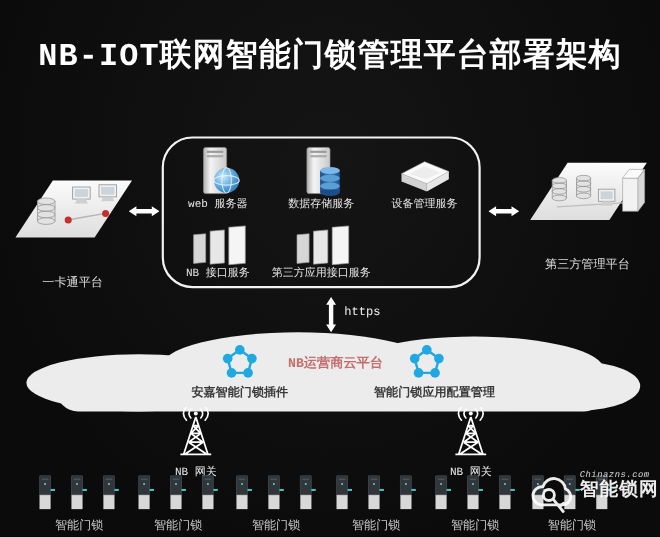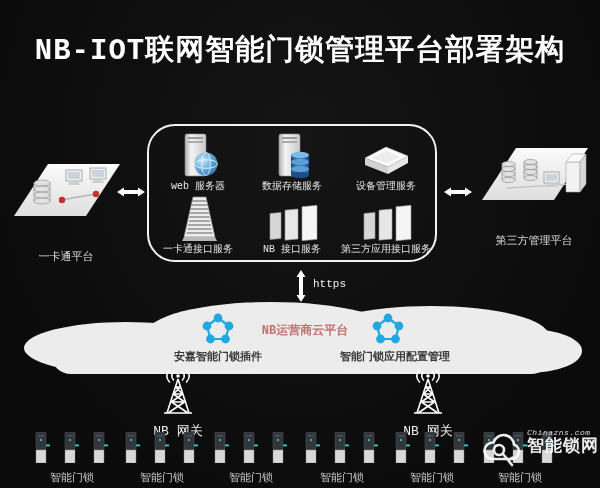--- a/index.html
+++ b/index.html
@@ -27,21 +27,21 @@
   .platform{width:116px;display:flex;flex-direction:column;align-items:center;}
   .platform-label{font-size:11px;color:#dedede;white-space:nowrap;margin-top:16px;}
   
   .h-arrow svg,.v-arrow svg{display:block;}
   .https-label{color:#f0f0f0;font-size:11px;}
   
   .cloud-title{font-size:12px;font-weight:bold;text-align:center;white-space:nowrap;}
   .cloud-node-label{font-size:11px;color:#3a3a3a;font-weight:bold;text-align:center;white-space:nowrap;}
   
   .gateway{width:70px;display:flex;flex-direction:column;align-items:center;}
-  .gateway-label{color:#efefef;font-size:13px;white-space:nowrap;margin-top:1px;}
+  .gateway-label{color:#efefef;font-size:10px;white-space:nowrap;margin-top:1px;}
   
   .lock-group{width:76px;display:flex;flex-direction:column;align-items:center;}
   .lock-row{display:flex;gap:13px;}
   .lock-label{color:#c9c9c9;font-size:11px;white-space:nowrap;margin-top:7px;}
   
   .watermark{display:flex;align-items:flex-start;opacity:0.92;}
   .wm-text{margin-left:2px;display:flex;flex-direction:column;line-height:1;}
   .wm-domain{color:#e8e8e8;font-size:8px;font-style:italic;letter-spacing:0.5px;}
   .wm-name{color:#fff;font-size:17px;font-weight:bold;letter-spacing:1px;margin-top:1px;}
 </style>
@@ -198,30 +198,20 @@
         <svg width="52" height="46" viewBox="0 0 52 46">
           <polygon points="5,25 26,14 48,23 28,34" fill="#fafafa" stroke="#b5b5b5" stroke-width="0.5"></polygon>
           <polygon points="5,25 28,34 28,41 5,32" fill="#d2d2d2"></polygon>
           <polygon points="28,34 48,23 48,30 28,41" fill="#e6e6e6"></polygon>
           <polygon points="12,25 26,18 40,24 27,30" fill="#ededed"></polygon>
         </svg>
       </div>
       <div class="srv-label">设备管理服务</div>
     </div>
 
-    <div class="srv-cell">
-      <div class="srv-icon">
-        <svg width="48" height="46" viewBox="0 0 48 46">
-          <polygon points="19,1 32,1 41,41 10,41" fill="#ededed" stroke="#8a8a8a" stroke-width="0.7"></polygon>
-          <path d="M18,5 H33 M17.5,9 H33.5 M17,13 H34 M16,17 H35 M15.5,21 H35.5 M15,25 H36 M14,29 H37 M13.5,33 H37.5 M12.5,37 H38.5" stroke="#8f8f8f" stroke-width="1.4" fill="none"></path>
-          <polygon points="10,41 41,41 43,45 8,45" fill="#b8b8b8"></polygon>
-        </svg>
-      </div>
-      <div class="srv-label">一卡通接口服务</div>
-    </div>
 
     <div class="srv-cell">
       <div class="srv-icon">
         <svg width="56" height="46" viewBox="0 0 56 46">
           <g transform="skewY(-5)" stroke="#9a9a9a" stroke-width="0.6">
             <rect x="6" y="18" width="11" height="26" fill="#d6d6d6"></rect>
             <rect x="21" y="16" width="13" height="30" fill="#e7e7e7"></rect>
             <rect x="38" y="14" width="15" height="34" fill="#f5f5f5"></rect>
           </g>
         </svg>

